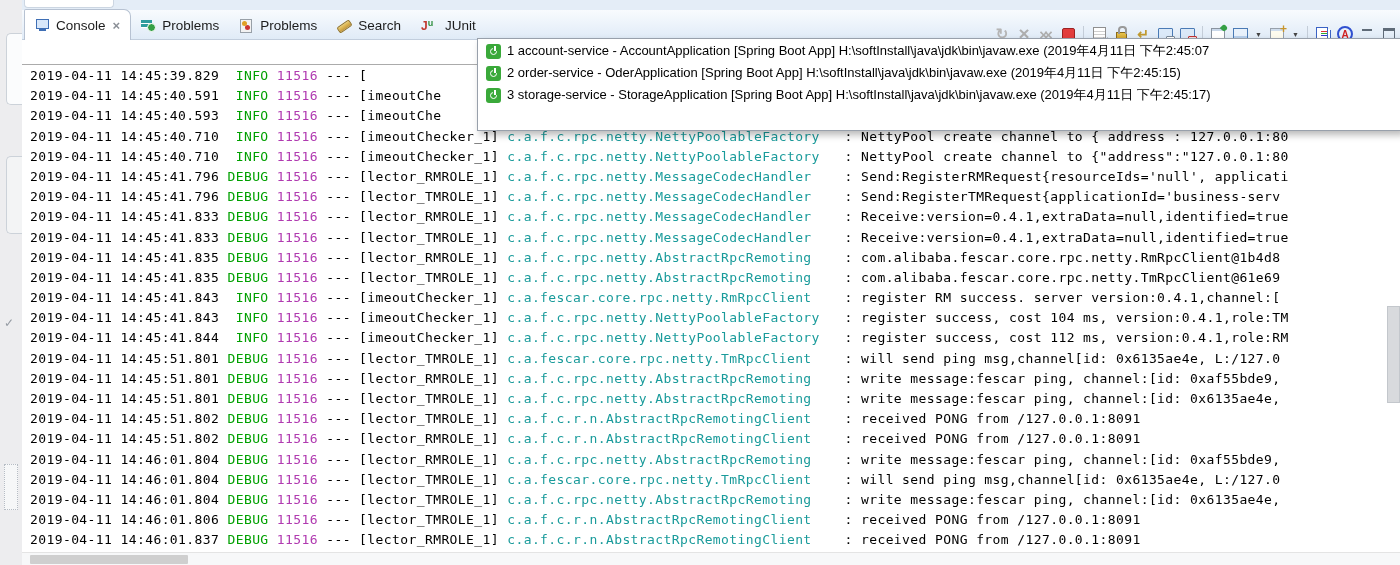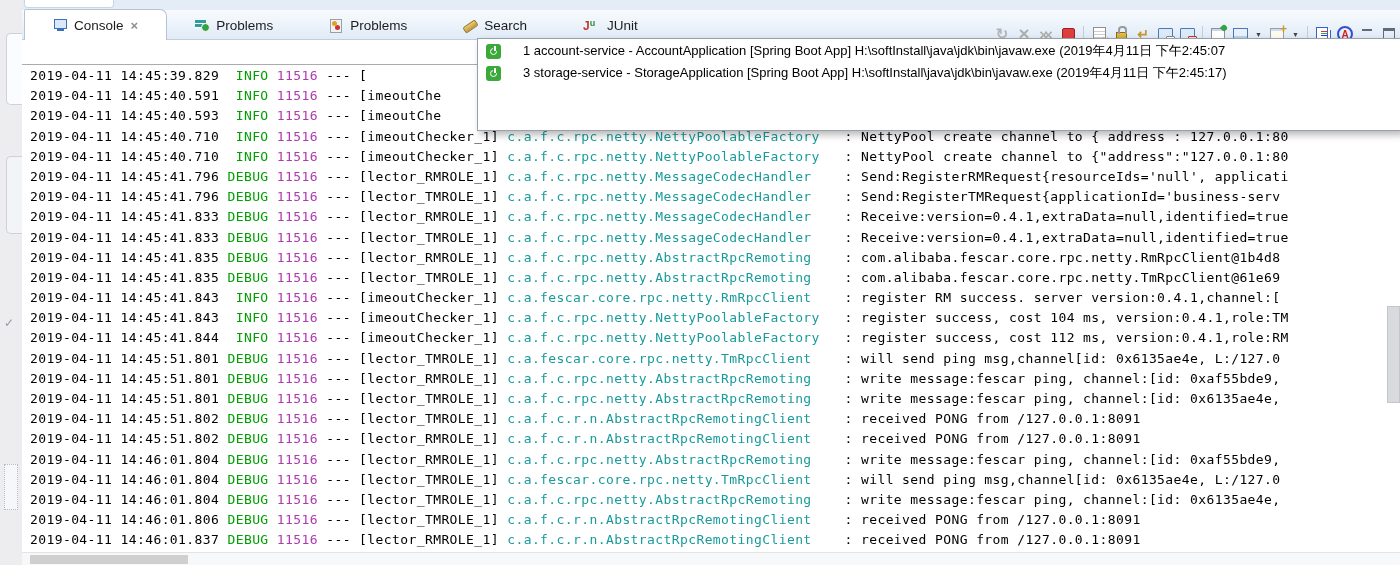--- a/index.html
+++ b/index.html
@@ -20,21 +20,21 @@
   .main{position:absolute;left:22px;top:0;right:0;bottom:0;}
   .top-strip{position:absolute;left:0;top:0;right:0;height:10px;background:#e4edf7;}
   .top-strip::before{content:"";position:absolute;left:2px;top:0;width:88px;height:7px;background:#fff;
                      border:1px solid #ccd6e2;border-top:none;border-radius:0 0 4px 4px;}
 
   
   .tab-bar{position:absolute;left:0;top:10px;right:0;height:29px;
            background:linear-gradient(#f8fbfe,#e0ebf7);border-bottom:1px solid #c2cedd;
            display:flex;align-items:flex-end;padding-left:2px;}
   .tabs{display:flex;align-items:flex-end;height:29px;}
-  .tab{display:inline-flex;align-items:center;gap:6px;padding:0 28px;height:28px;
+  .tab{display:inline-flex;align-items:center;gap:6px;padding:0 10px;height:28px;
        font-size:13.5px;color:#1c1c1c;white-space:nowrap;cursor:default;}
   .tab.active{background:#fff;border:1px solid #b7c2d2;border-bottom:none;
               border-radius:2px 7px 0 0;height:30px;margin-bottom:-1px;}
   .close-icon{color:#8a8f96;font-size:13px;font-weight:bold;margin-left:1px;line-height:1;}
 
   
   .tabicon{width:15px;height:14px;position:relative;display:inline-block;flex:0 0 auto;}
   .console-icon::before{content:"";position:absolute;left:1px;top:1px;width:11px;height:8px;
                         border:1px solid #3f6fb5;background:#d9e8fa;}
   .console-icon::after{content:"";position:absolute;left:4px;top:11px;width:7px;height:2px;background:#3f6fb5;}
@@ -107,21 +107,21 @@
   .lp{color:var(--c-pid);}
   .lg{color:var(--c-logger);margin-top:30px;}
 
   .h-scrollbar{position:absolute;left:0;bottom:0;right:0;height:12px;background:#f7f8f9;border-top:1px solid #e4e4e4;}
   .h-thumb{position:absolute;left:8px;top:2px;width:158px;height:9px;background:#cfcfcf;border-radius:1px;}
   .v-thumb{position:absolute;right:0;top:266px;width:11px;height:95px;background:#d8dadd;border:1px solid #c3c7cc;}
 
   
   .console-menu{position:absolute;left:477px;top:38px;width:923px;height:90px;background:#fff;
       border:1px solid #98a0ab;box-shadow:3px 4px 7px rgba(0,0,0,.28);z-index:20;overflow:hidden;padding-top:1px;}
-  .menu-item{display:flex;align-items:center;gap:20px;height:22px;padding-left:6px;
+  .menu-item{display:flex;align-items:center;gap:4px;height:22px;padding-left:6px;
       font-size:13px;color:#000;white-space:nowrap;overflow:hidden;cursor:default;}
   .icon-wrap{width:19px;height:19px;display:flex;align-items:center;justify-content:center;border-radius:2px;flex:0 0 auto;}
   .menu-item.selected .icon-wrap{background:#b5d7f3;box-shadow:0 0 0 1px #7fb0dc;}
   .boot-icon{width:15px;height:15px;border-radius:3px;background:#3aa93a;position:relative;display:inline-block;}
   .boot-icon::before{content:"";position:absolute;left:3.5px;top:4.5px;width:5px;height:5px;
       border:1.5px solid #fff;border-radius:50%;}
   .boot-icon::after{content:"";position:absolute;left:6.5px;top:2px;width:2px;height:5px;background:#fff;
       border-left:1px solid #3aa93a;border-right:1px solid #3aa93a;}
 </style>
 </head>
@@ -202,17 +202,23 @@
       <div class="menu-item">
         <span class="icon-wrap">
           <span class="boot-icon"></span>
         </span>
         <span>1 account-service - AccountApplication [Spring Boot App] H:\softInstall\java\jdk\bin\javaw.exe (2019年4月11日 下午2:45:07</span>
       </div>
       <div class="menu-item">
         <span class="icon-wrap">
           <span class="boot-icon"></span>
         </span>
+        <span>2 order-service - OderApplication [Spring Boot App] H:\softInstall\java\jdk\bin\javaw.exe (2019年4月11日 下午2:45:15)</span>
+      </div>
+      <div class="menu-item">
+        <span class="icon-wrap">
+          <span class="boot-icon"></span>
+        </span>
         <span>3 storage-service - StorageApplication [Spring Boot App] H:\softInstall\java\jdk\bin\javaw.exe (2019年4月11日 下午2:45:17)</span>
       </div>
     </div>
 
 </div>
 
 </body></html>

